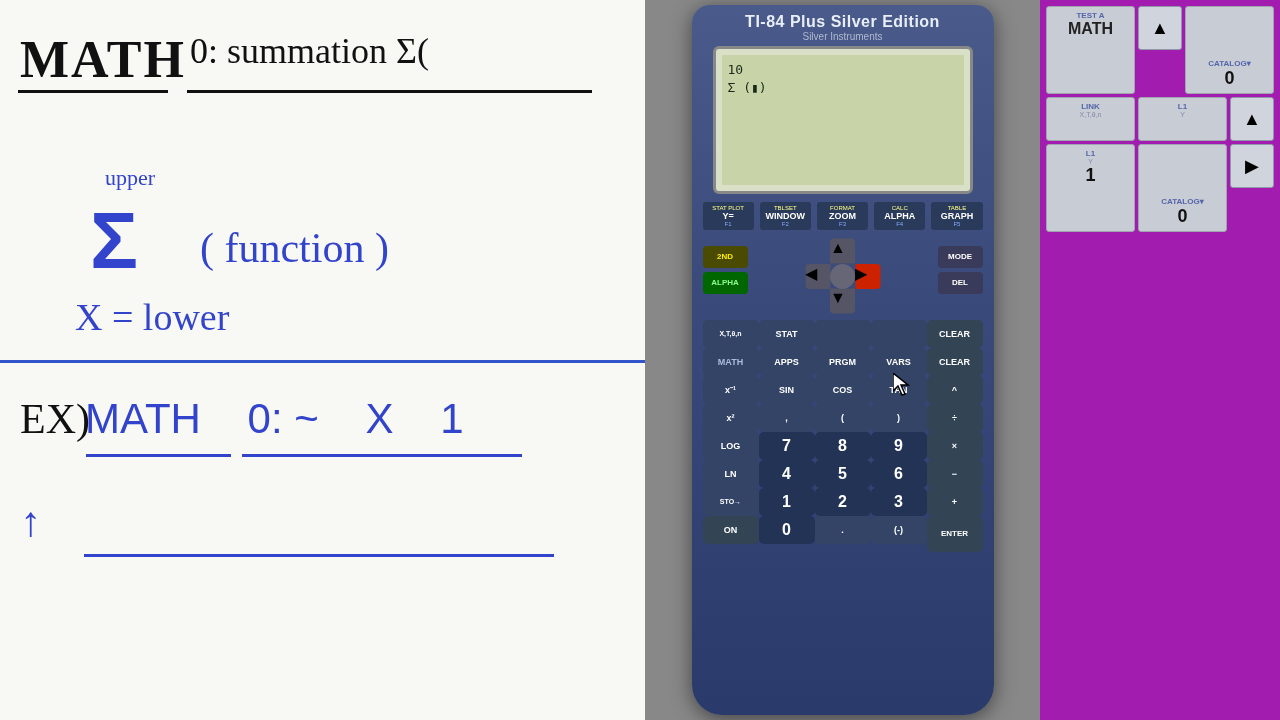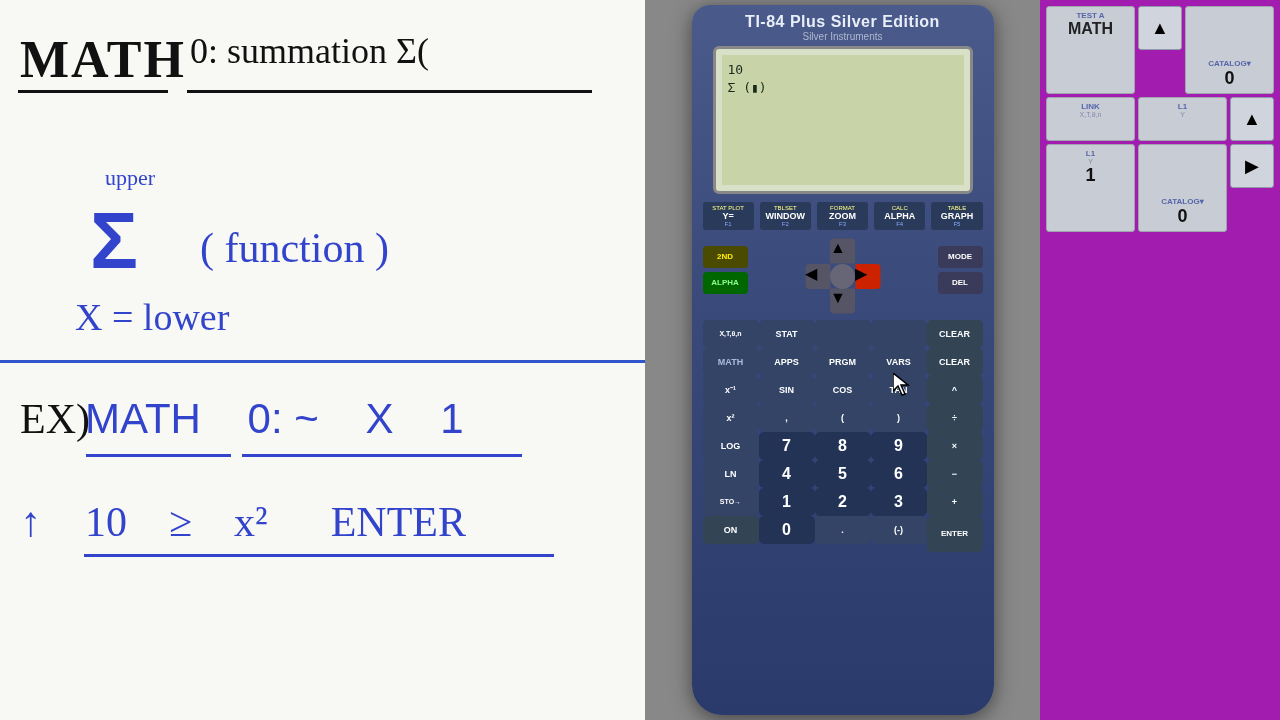--- a/index.html
+++ b/index.html
@@ -501,29 +501,20 @@
       <span>0: ~</span>
       &nbsp;&nbsp;
       <span>X</span>
       &nbsp;&nbsp;
       <span>1</span>
     </div>
     <div class="underline-math2"></div>
     <div class="underline-summation2"></div>
 
     <div class="hw-arrow">↑</div>
-    <div class="hw-bottom-line">
-      <span>10</span>
-      &nbsp;&nbsp;
-      <span>≥</span>
-      &nbsp;&nbsp;
-      <span>x²</span>
-      &nbsp;&nbsp;&nbsp;&nbsp;
-      <span>ENTER</span>
-    </div>
     <div class="underline-bottom"></div>
   </div>
 </div>
 
 <div id="calculator-panel">
   <div class="calc-body">
 
     <div class="calc-header">
       <div class="model">TI-84 Plus Silver Edition</div>
       <div class="brand">Silver Instruments</div>

